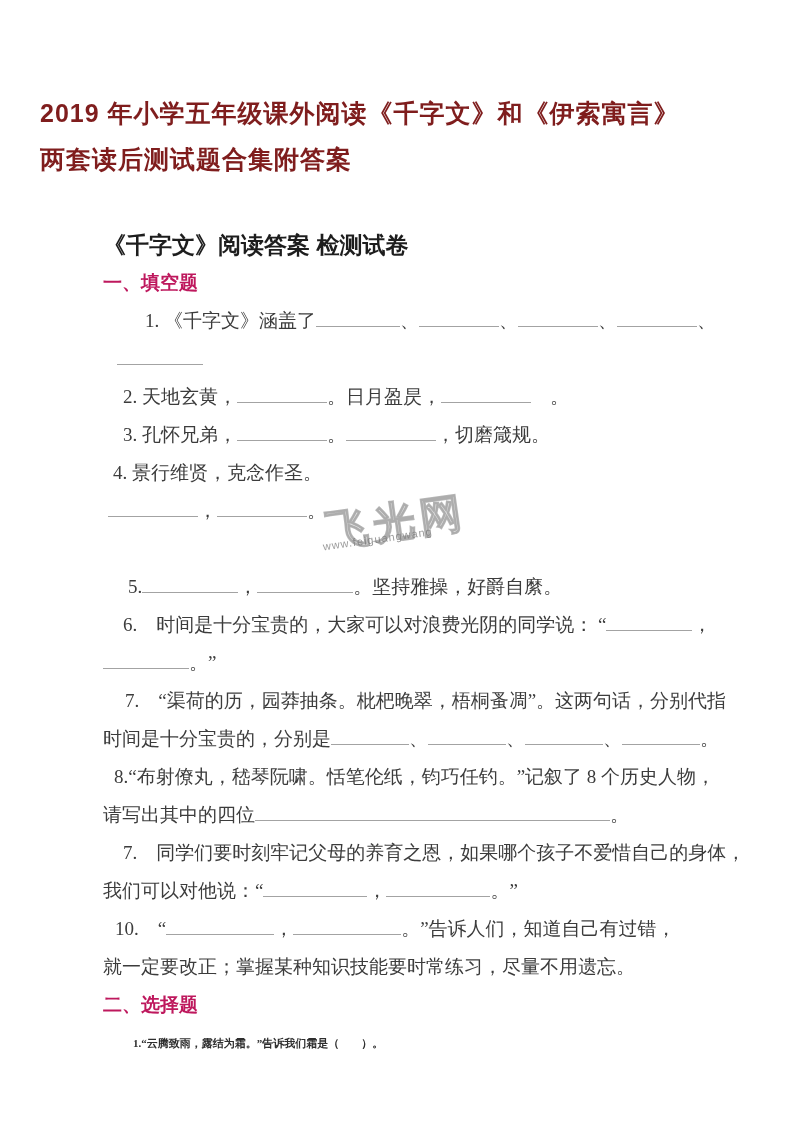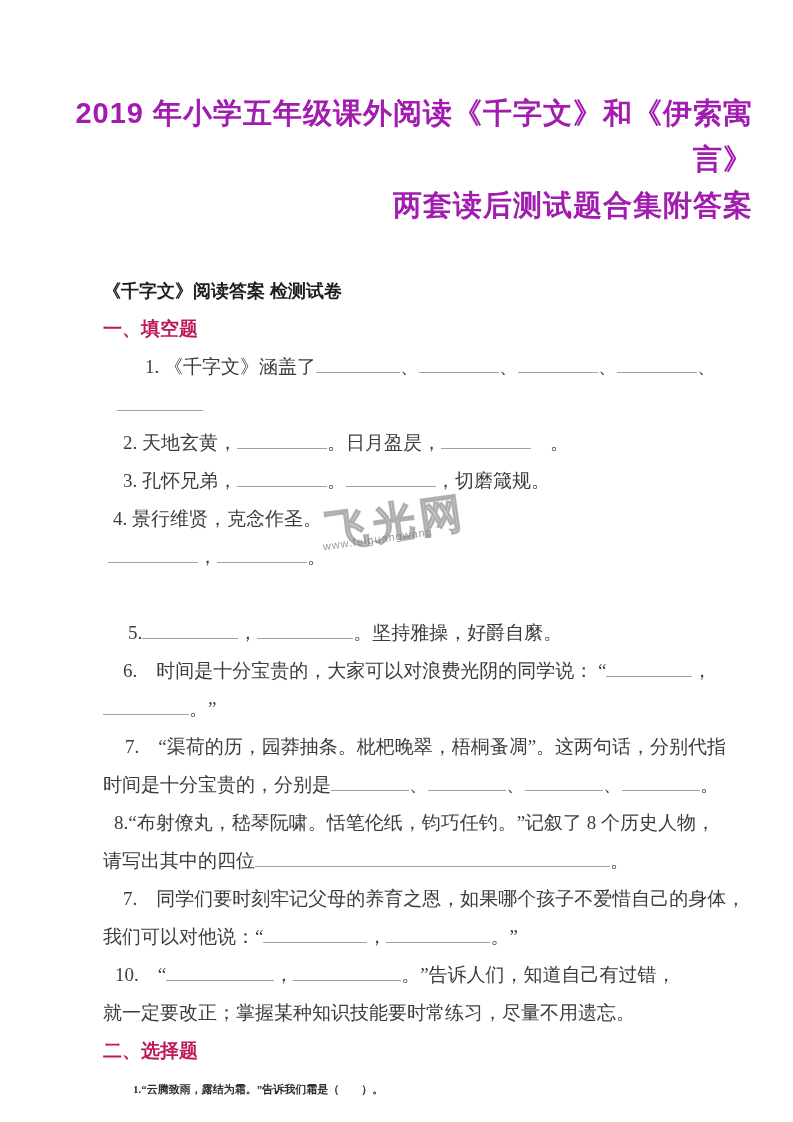--- a/index.html
+++ b/index.html
@@ -6,34 +6,34 @@
   .page{
     position:relative;
     width:793px;height:1122px;
     background:#ffffff;
     overflow:hidden;
     font-family:"Liberation Serif","DejaVu Serif",serif;
     color:#3c3c3c;
   }
   .title{
     margin:90px 40px 0;
-    text-align:right;
+    text-align:left;
     font-family:"Liberation Sans","DejaVu Sans",sans-serif;
     font-weight:700;
-    font-size:29px;
+    font-size:25px;
     line-height:46px;
-    color:#a21caf;
+    color:#7f1d1d;
     letter-spacing:1px;
   }
   .title .tline{display:block;}
   .subtitle{
     margin:50px 90px 0 103px;
     font-family:"Liberation Sans","DejaVu Sans",sans-serif;
     font-weight:700;
-    font-size:18px;
+    font-size:23px;
     line-height:26px;
     color:#1d1d1d;
   }
   .lines{margin:6px 80px 0 103px;}
   .row{
     height:38px;
     line-height:38px;
     font-size:19px;
     white-space:nowrap;
     color:#3c3c3c;

